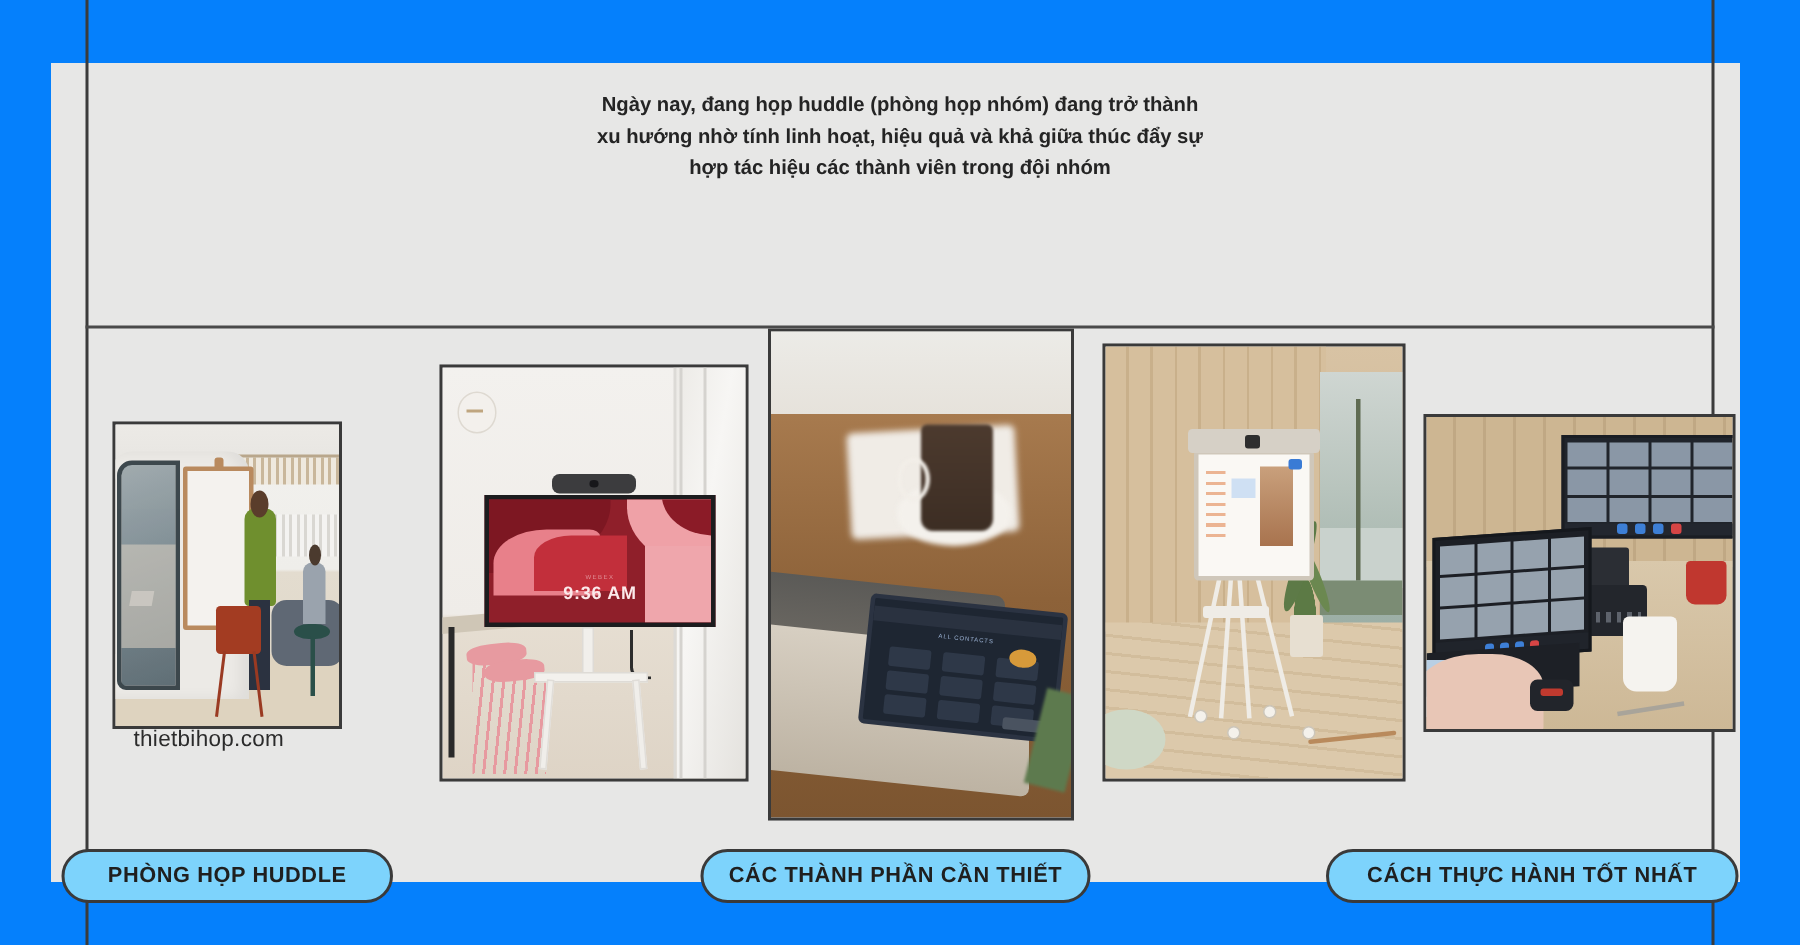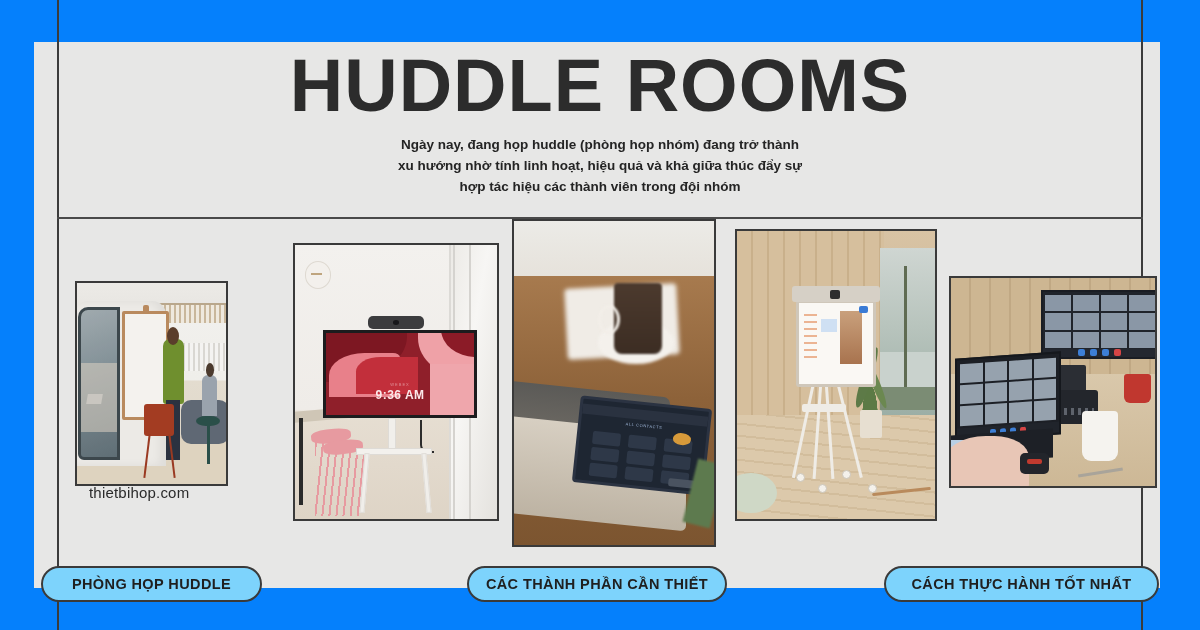--- a/index.html
+++ b/index.html
@@ -353,21 +353,20 @@
 
 <div class="stage">
 
   <div class="panel"></div>
 
   <div class="rule-v left"></div>
   <div class="rule-v right"></div>
   <div class="rule-h"></div>
 
   <div class="header">
-    <div class="title">HUDDLE ROOMS</div>
     <div class="subtitle">
       <div>Ngày nay, đang họp huddle (phòng họp nhóm) đang trở thành</div>
       <div>xu hướng nhờ tính linh hoạt, hiệu quả và khả giữa thúc đẩy sự</div>
       <div>hợp tác hiệu các thành viên trong đội nhóm</div>
     </div>
   </div>
 
   <div class="gallery">
 
     <div class="card c1">

